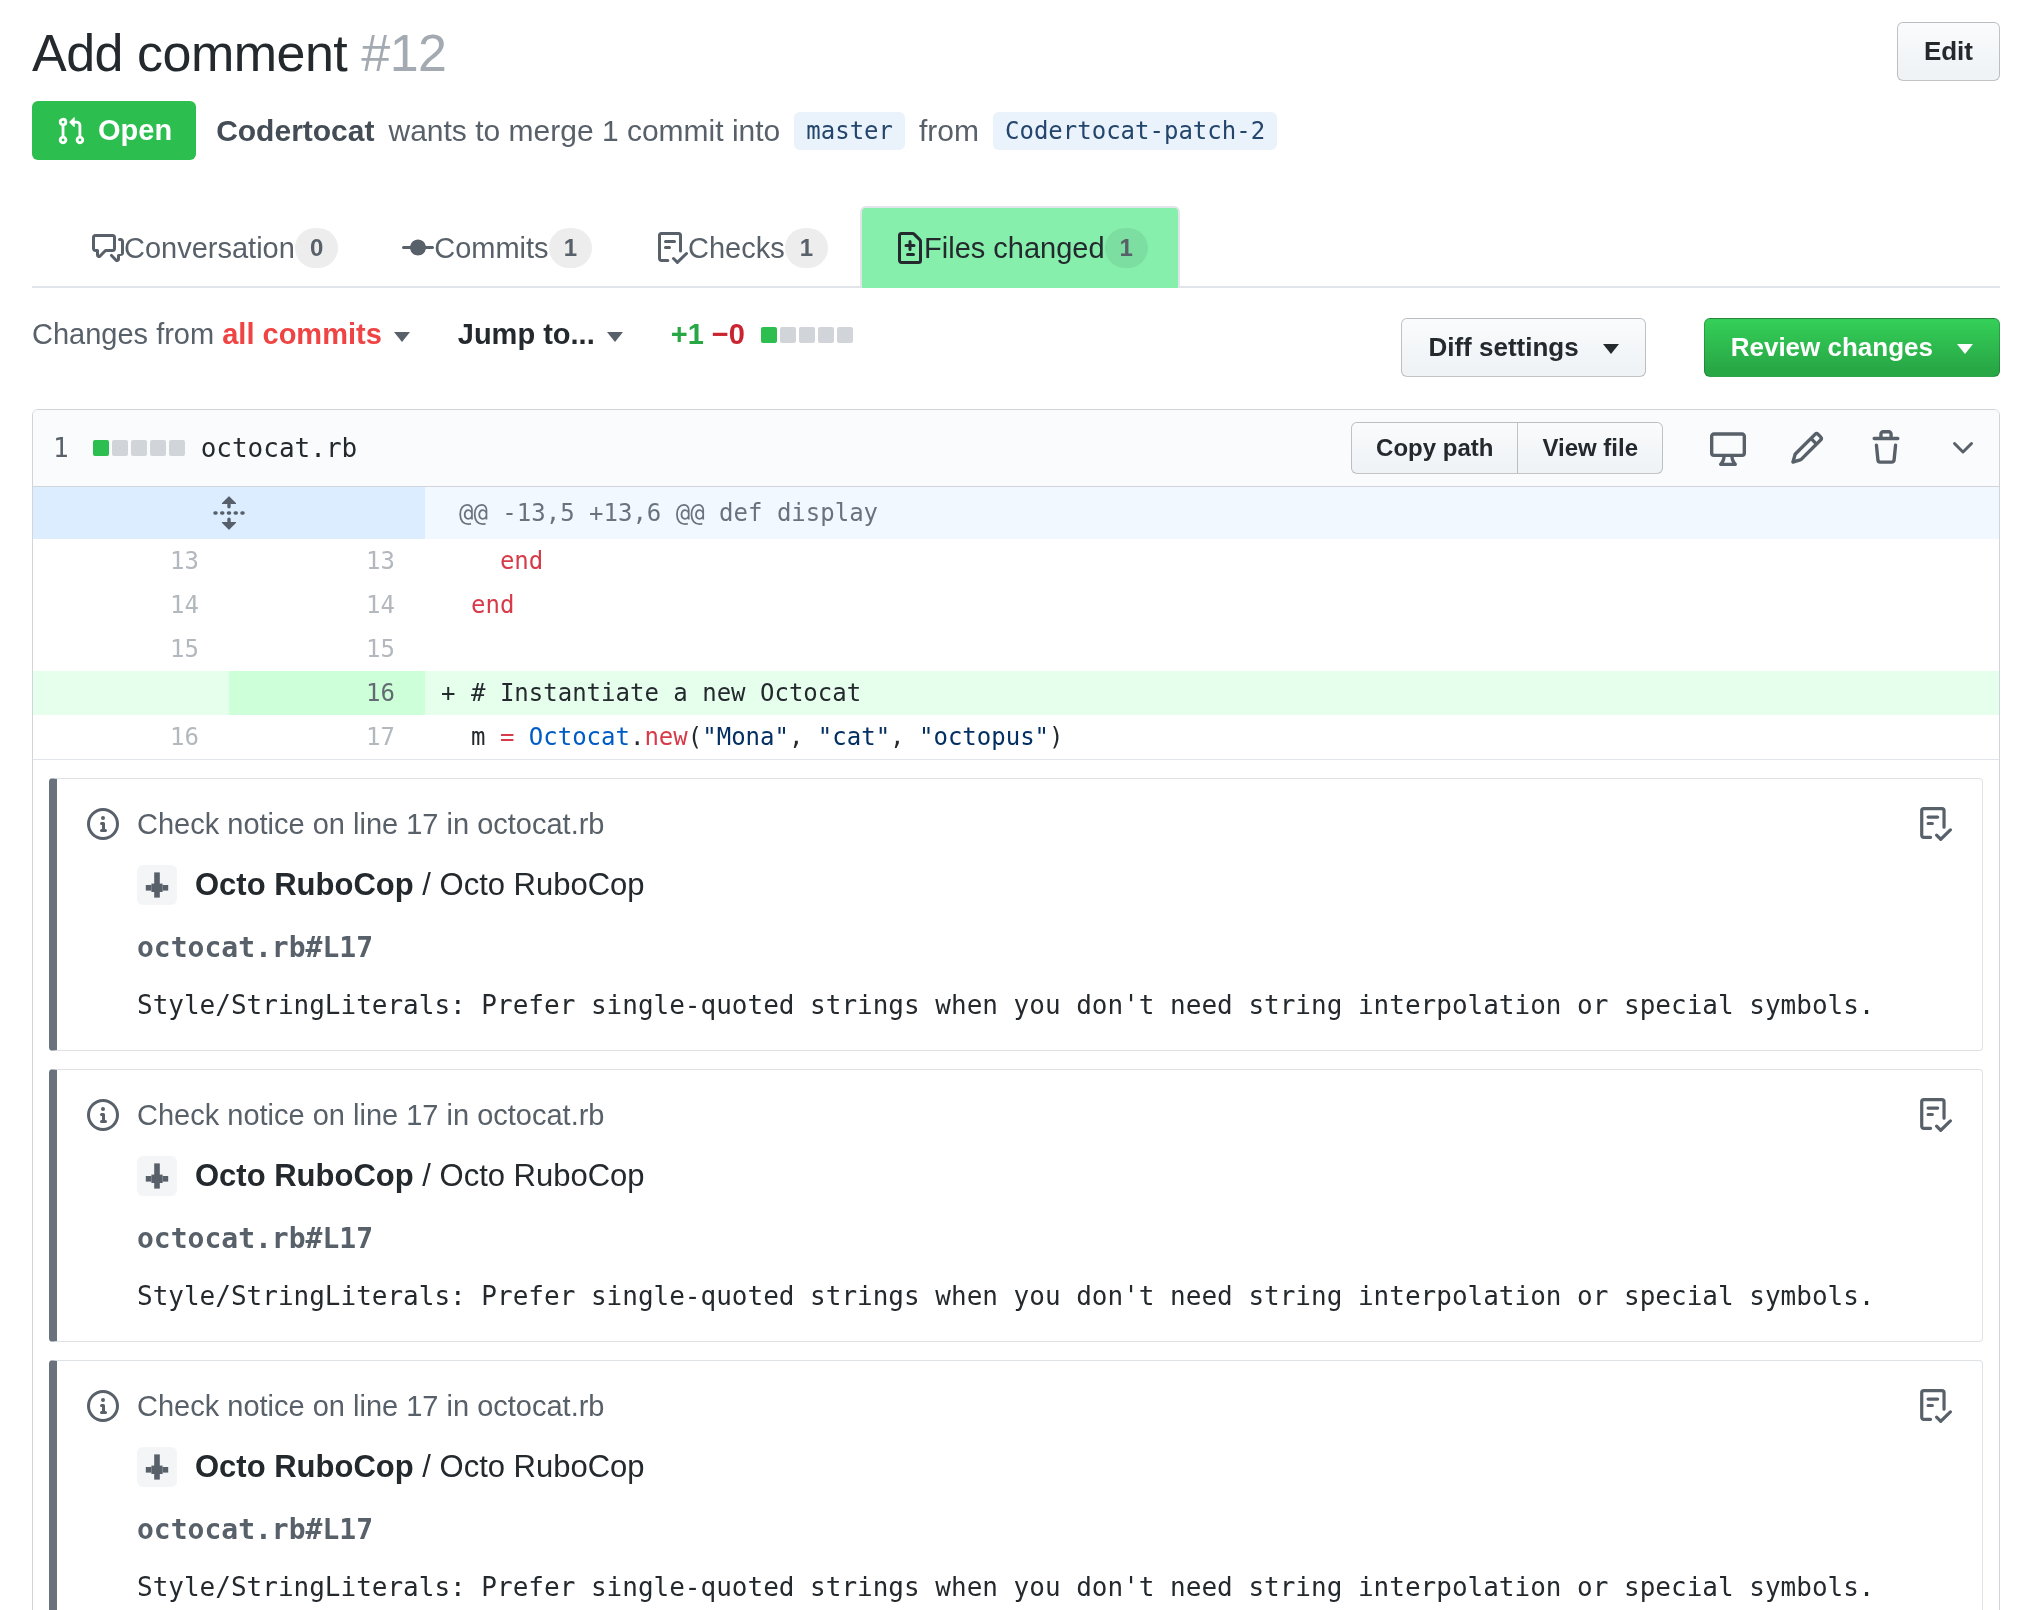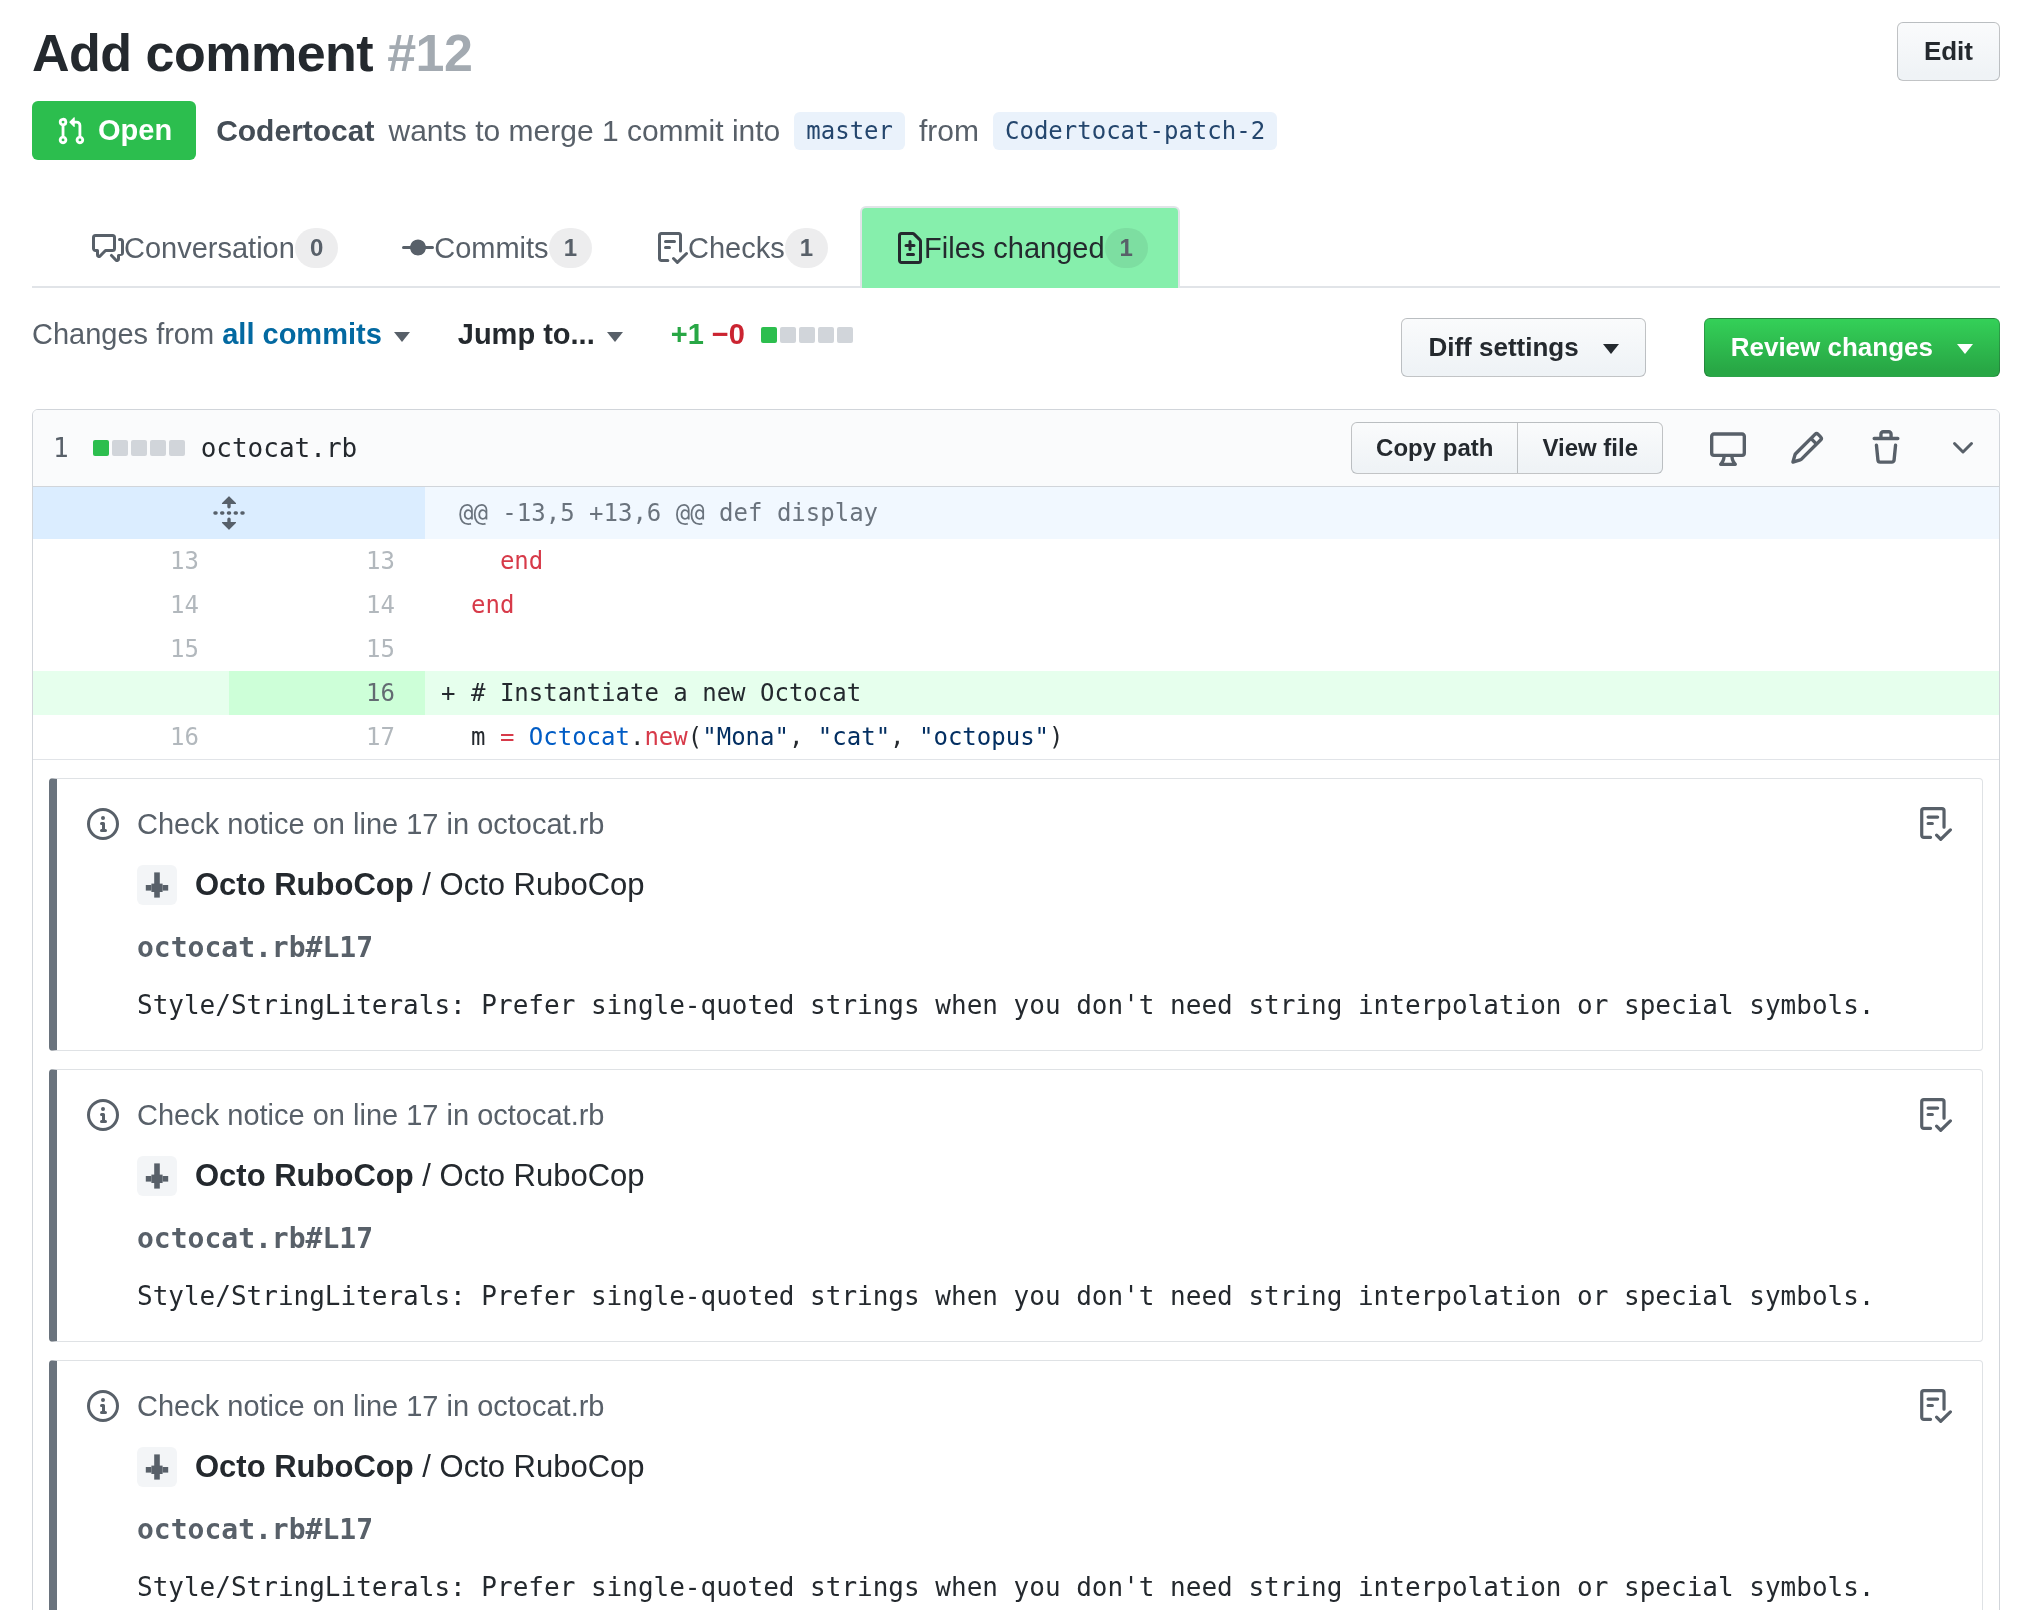--- a/index.html
+++ b/index.html
@@ -8,21 +8,21 @@
     font-family:"Liberation Sans",sans-serif;
     color:#24292e;background:#fff;
     width:2032px;min-height:1610px;
     padding:22px 32px 0;
   }
   svg{display:block}
   button{font-family:inherit}
 
   
   .top{display:flex;align-items:flex-start}
-  h1{font-size:52px;font-weight:700;margin:0;line-height:1.22;flex:1;letter-spacing:-.5px}
+  h1{font-size:52px;font-weight:400;margin:0;line-height:1.22;flex:1;letter-spacing:-.5px}
   .issue-number{color:#a3aab1}
   .btn{
     display:inline-flex;align-items:center;gap:12px;
     padding:14px 26px;font-size:26px;font-weight:600;line-height:1.1;
     color:#24292e;background:linear-gradient(180deg,#fafbfc,#eff3f6 90%);
     border:1px solid rgba(27,31,35,.25);border-radius:6px;cursor:pointer;white-space:nowrap;margin-left:48px;
   }
   .btn-green{color:#fff;background:linear-gradient(180deg,#34d058,#28a745 90%)}
 
   .meta{display:flex;align-items:center;gap:20px;margin-top:16px}
@@ -42,21 +42,21 @@
     box-shadow:0 2px 0 0 #fff}
   .tab .oct{color:#586069}
   .tab.active .oct{color:#24292e}
   .counter{background:rgba(27,31,35,.08);color:#586069;font-size:24px;font-weight:600;
     padding:3px 15px;border-radius:2em;line-height:1.4}
 
   
   .toolbar{display:flex;align-items:flex-start;margin:30px 0 32px}
   .toolbar-left{display:flex;align-items:center;gap:48px;flex:1;font-size:29px;color:#586069}
   .dd{cursor:pointer;display:inline-flex;align-items:center;white-space:pre-wrap}
-  .dd b{color:#0369a1;font-weight:700}
+  .dd b{color:#ef4444;font-weight:700}
   .jump b{color:#24292e}
   .caret{display:inline-block;width:0;height:0;border:8px solid transparent;
     border-top:10px solid currentColor;border-bottom:none;margin-left:12px;position:relative;top:2px}
   .diffstat{display:inline-flex;align-items:center;gap:8px;font-weight:700;font-size:29px}
   .plus{color:#28a745}.minus{color:#cb2431}
   .blocks{display:inline-flex;gap:3px;margin-left:8px}
   .blocks i{width:16px;height:16px;border-radius:2px;display:block}
   .b-add{background:#2cbe4e}.b-neutral{background:#d1d5da}
   .toolbar-right{display:flex;align-items:center;gap:10px}
 

